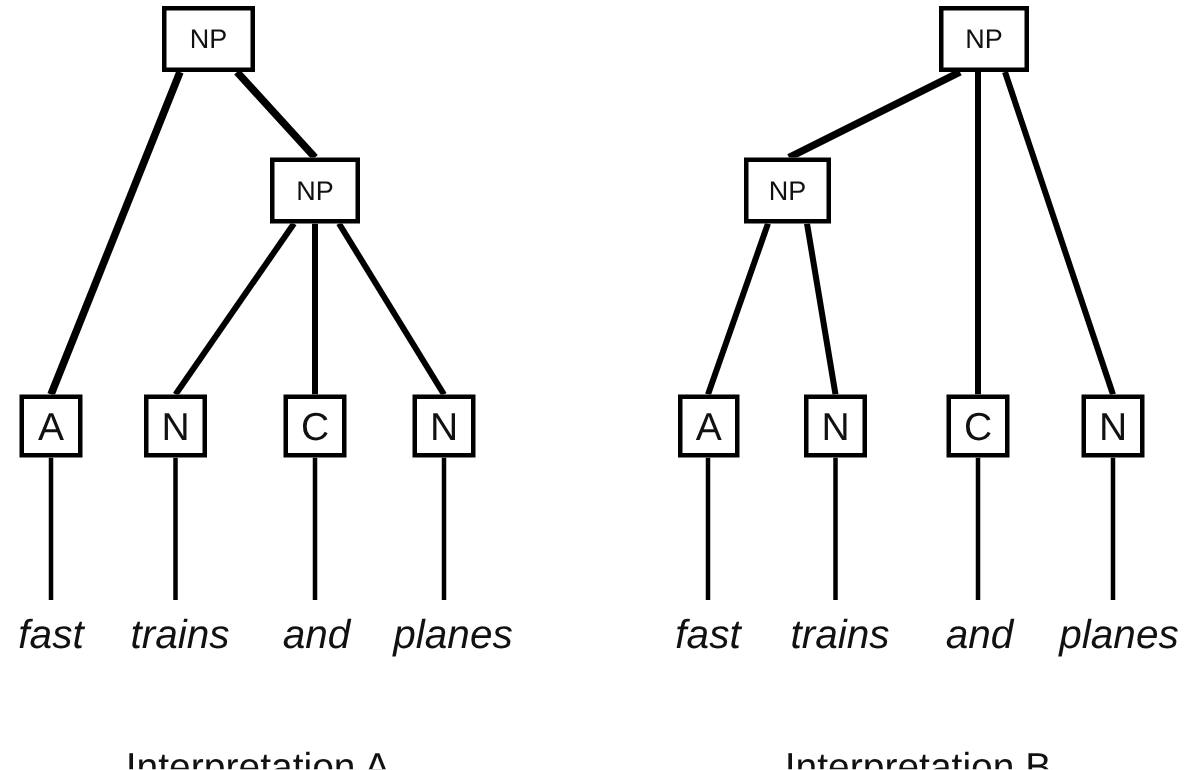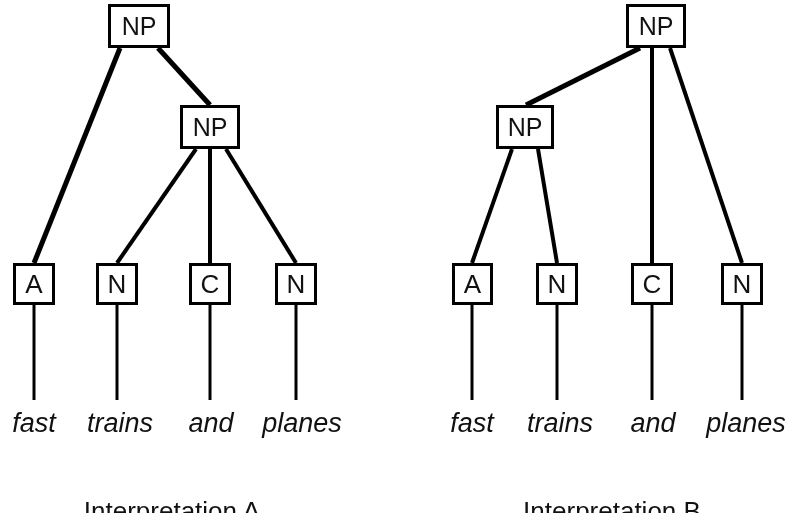--- a/index.html
+++ b/index.html
@@ -34,21 +34,21 @@
     background: #ffffff;
     display: flex;
     align-items: center;
     justify-content: center;
     font-family: "Liberation Sans", sans-serif;
     font-weight: 400;
     line-height: 1;
     color: #111111;
   }
   .node-box.cat-phrase {
-    font-size: 25px;
+    font-size: 18px;
   }
   .node-box.cat-lex {
     font-size: 26px;
   }
   .word-label {
     position: absolute;
     font-family: "Liberation Sans", sans-serif;
     font-style: italic;
     font-size: 27px;
     line-height: 1;

